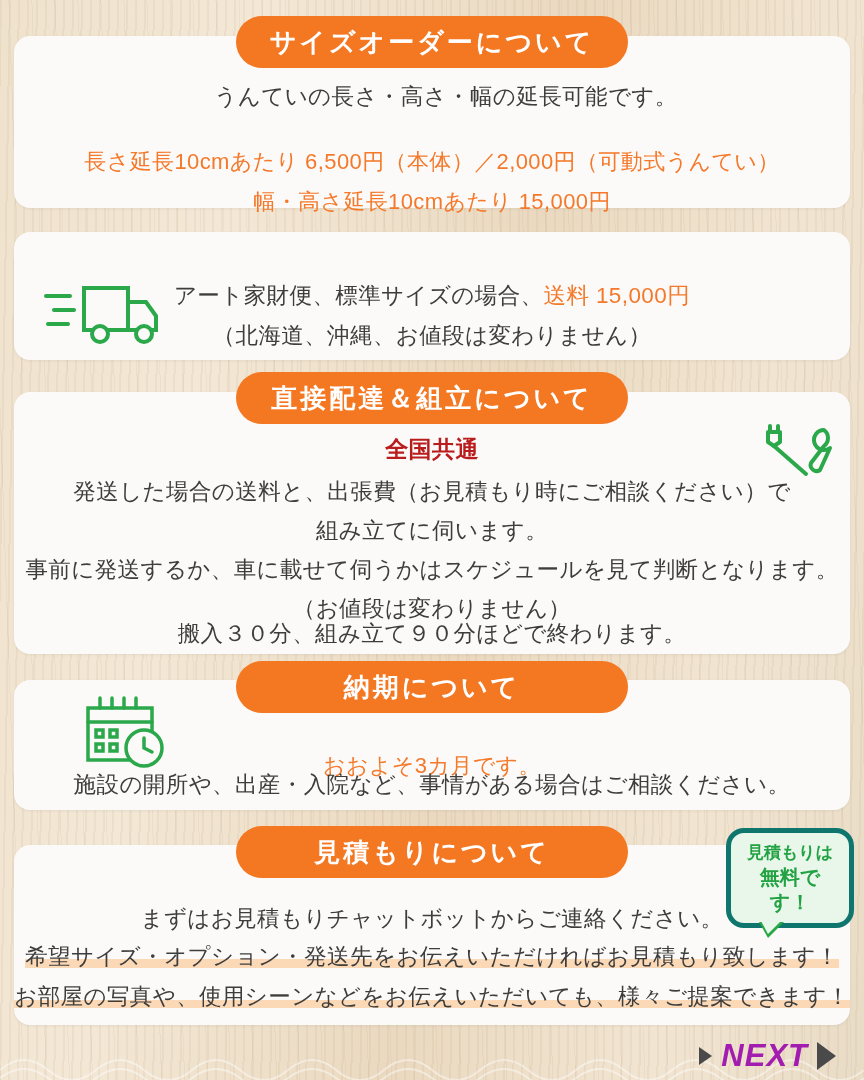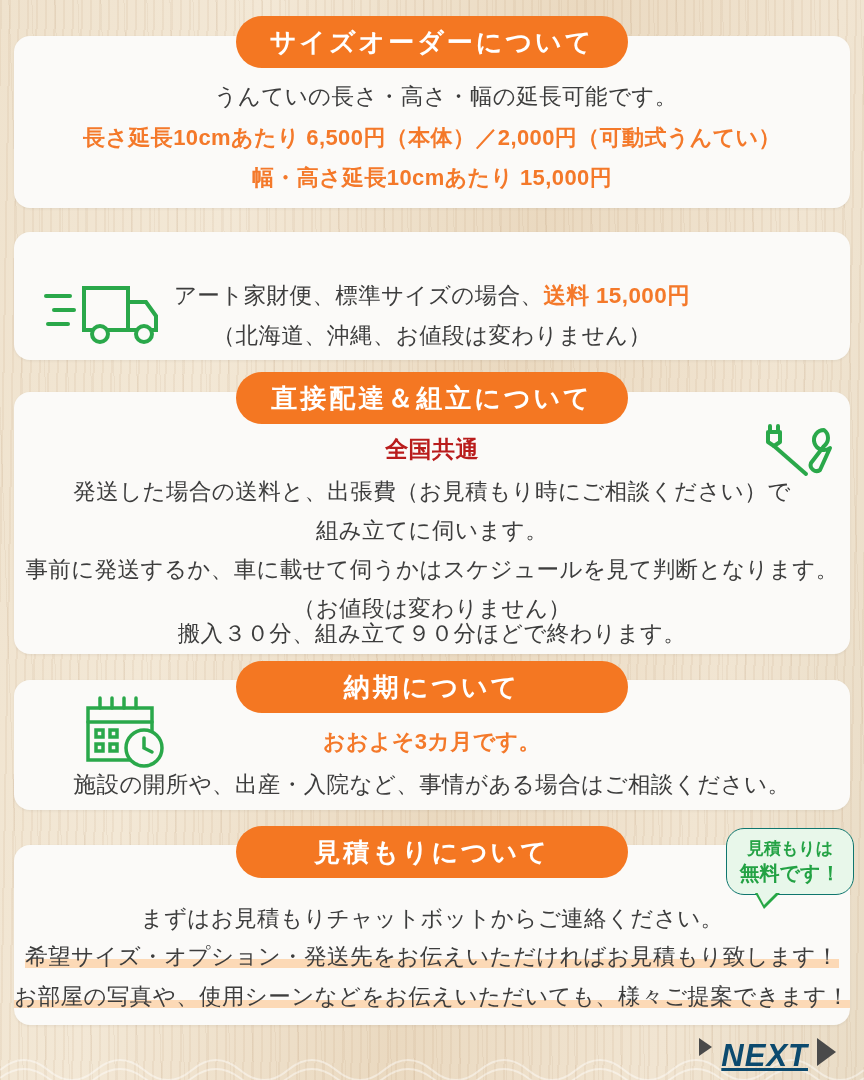--- a/index.html
+++ b/index.html
@@ -57,31 +57,31 @@
   }
   .body-text {
     position: absolute;
     width: 100%;
     text-align: center;
     color: #3d3d3d;
     font-size: 22.5px;
     line-height: 38px;
     letter-spacing: 0.4px;
   }
-  .orange { color: #f4792a; font-weight: bold; }
+  .orange { color: #f4792a; font-weight: normal; margin-top: 24px; }
   .bold { font-weight: bold; color: #b91c1c; }
   .hl {
     background: linear-gradient(transparent 62%, #fcd9b6 62%, #fcd9b6 96%, transparent 96%);
   }
   .icon { position: absolute; z-index: 4; }
   
   .bubble {
     position: absolute;
     background: #e8f7ea;
-    border: 1px solid #0f766e;
+    border: 5px solid #0f766e;
     border-radius: 18px;
     color: #23a244;
     font-weight: bold;
     font-size: 17px;
     line-height: 25px;
     text-align: center;
     padding: 7px 10px 8px;
     z-index: 6;
   }
   .bubble:after {
@@ -103,29 +103,28 @@
     border-left: 7px solid transparent;
     border-right: 13px solid transparent;
     border-top: 13px solid #e8f7ea;
     z-index: 2;
   }
   .next {
     position: absolute;
     right: 28px;
     bottom: 6px;
     display: flex;
-    align-items: flex-start;
+    align-items: center;
     gap: 9px;
-    color: #0c4a6e;
+    color: #a21caf;
     font-size: 31px;
     font-weight: bold;
     font-style: italic;
     letter-spacing: 1px;
     z-index: 5;
-    text-decoration: underline;
   }
   .tri-s { width: 0; height: 0; border-left: 13px solid #4a4a4a; border-top: 9px solid transparent; border-bottom: 9px solid transparent; }
   .tri-b { width: 0; height: 0; border-left: 19px solid #4a4a4a; border-top: 14px solid transparent; border-bottom: 14px solid transparent; }
   .lace {
     position: absolute;
     left: 0; bottom: 0;
     width: 864px; height: 44px;
     opacity: 0.5;
   }
 </style>

